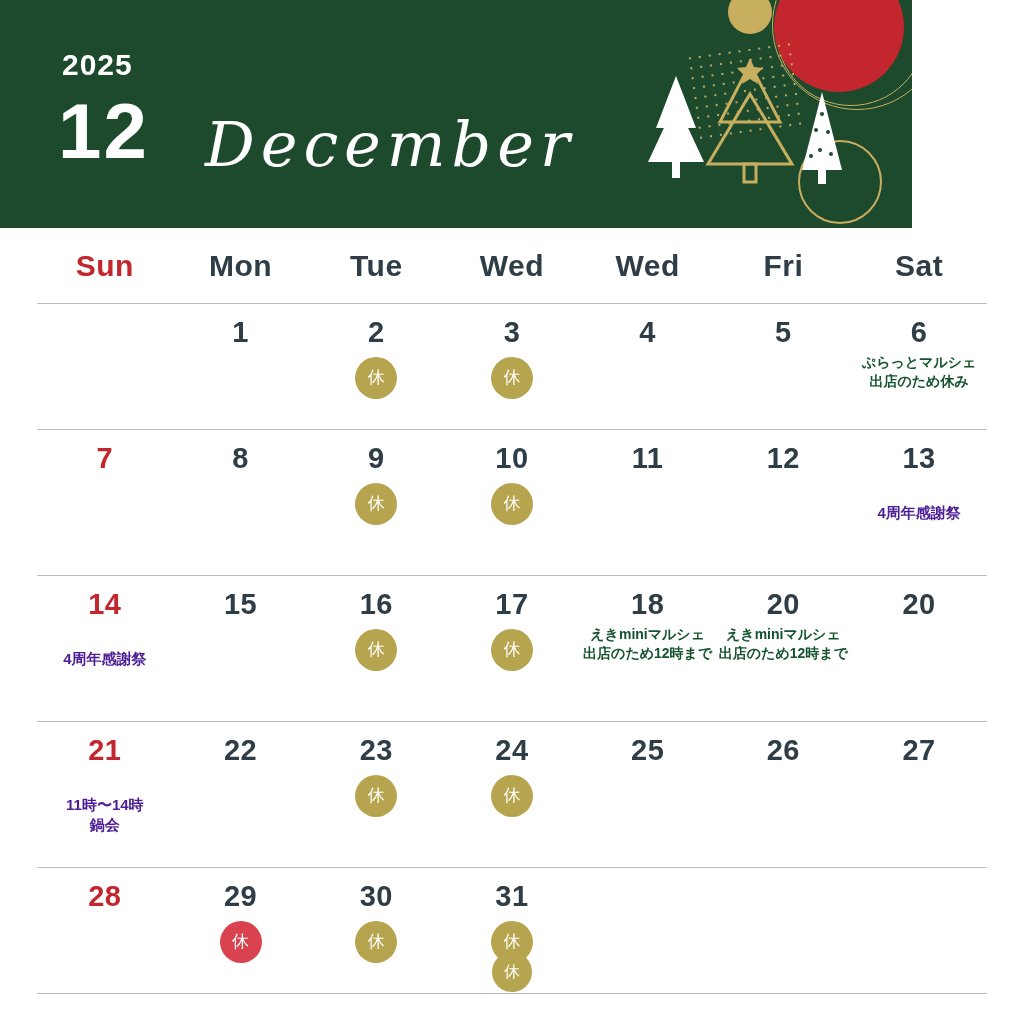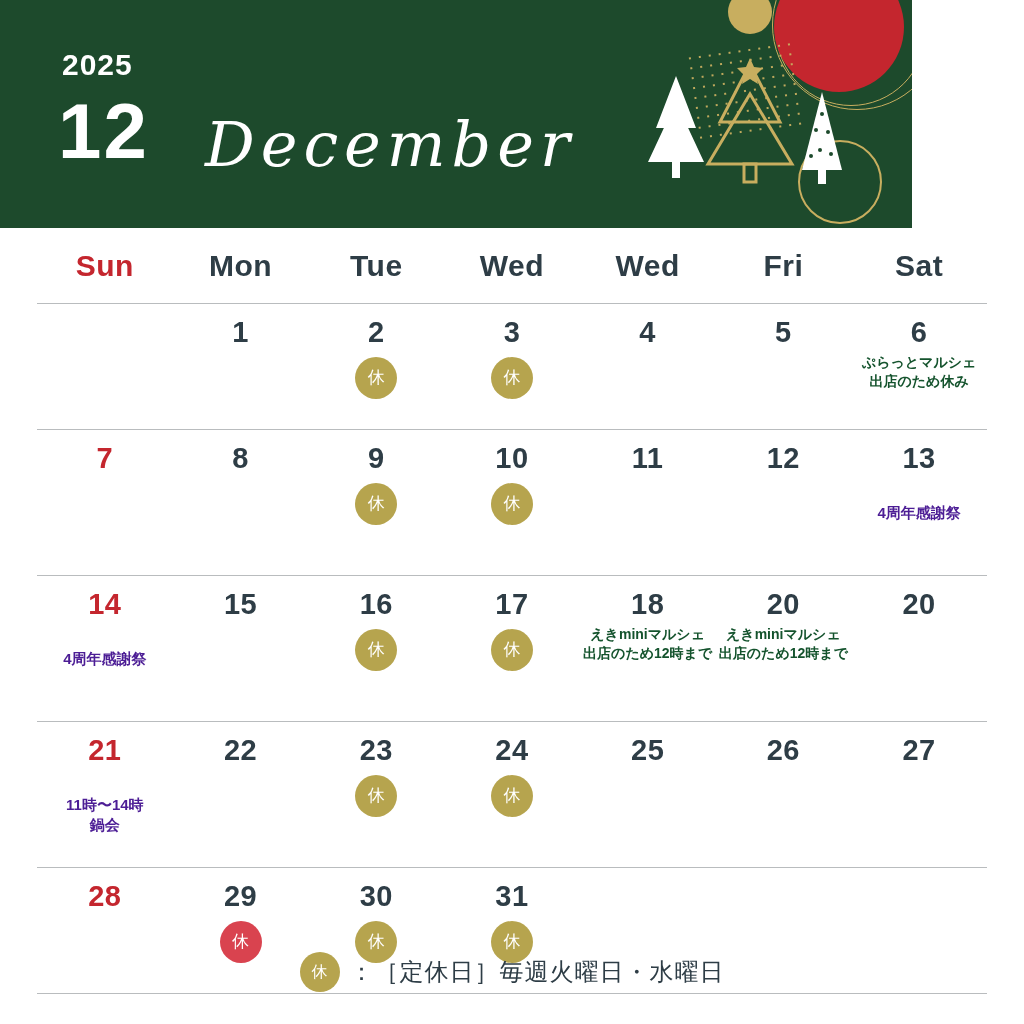--- a/index.html
+++ b/index.html
@@ -367,16 +367,15 @@
               <div class="daynum"></div>
               <div class="cellbody"></div>
             </td>
           </tr>
         </tbody>
     </table>
   </div>
 
   <div class="legend">
     <div class="badge">休</div>
-    <div class="legend-text">：［定休日］毎週火曜日・水曜日</div>
   </div>
 
 </div>
 
 </body></html>

